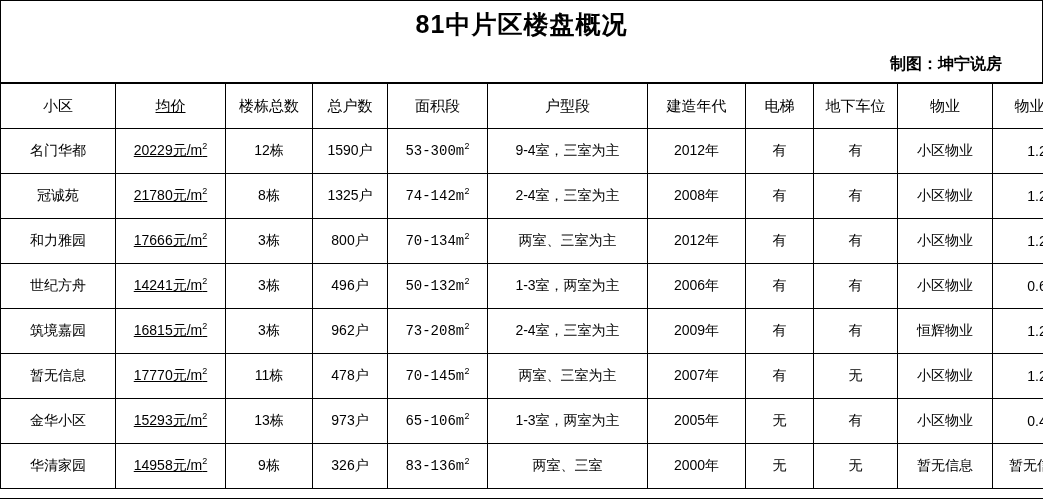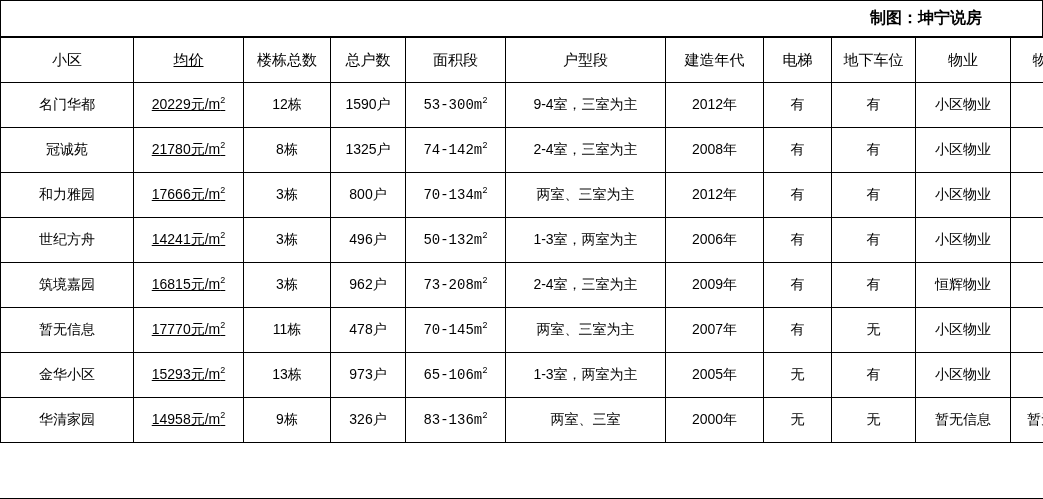--- a/index.html
+++ b/index.html
@@ -34,21 +34,21 @@
   .title-band .title {
     font-size: 25px;
     font-weight: bold;
     letter-spacing: 1px;
   }
   .credit-band {
     height: 36px;
     display: flex;
     align-items: center;
     justify-content: flex-end;
-    padding-right: 60px;
+    padding-right: 40px;
     border-left: 1px solid #000;
     border-right: 1px solid #000;
     border-bottom: 1px solid #000;
     box-sizing: border-box;
   }
   .credit-band .credit {
     font-size: 16px;
     font-weight: bold;
   }
   table.grid {
@@ -66,21 +66,21 @@
     box-sizing: border-box;
     overflow: hidden;
     white-space: nowrap;
   }
   table.grid th {
     font-weight: normal;
     font-size: 15px;
   }
   table.grid tr:first-child th:first-child { border-left: 1px solid #000; }
   table.grid tr th:last-child, table.grid tr td:last-child { border-right: 1px solid #000; }
-  .col-0 { width: 133px; }
+  .col-0 { width: 115px; }
   .col-1 { width: 110px; text-decoration: underline; }
   .col-2 { width: 87px; }
   .col-3 { width: 75px; }
   .col-4 { width: 100px; font-family: Liberation Mono, monospace; }
   .col-5 { width: 160px; margin-top: 48px; }
   .col-6 { width: 98px; }
   .col-7 { width: 68px; }
   .col-8 { width: 84px; }
   .col-9 { width: 95px; }
   .col-10 { width: 89px; }
@@ -91,20 +91,23 @@
   }
   .cell-sm {
     font-size: 13px;
   }
 </style>
 </head>
 <body>
 
 <div class="page">
 
+  <div class="title-band">
+    <div class="title">81中片区楼盘概况</div>
+  </div>
 
   <div class="credit-band">
     <div class="credit">制图：坤宁说房</div>
   </div>
 
   <table class="grid">
     <thead>
       <tr>
         <th class="col-0">小区</th>
         <th class="col-1">均价</th>

